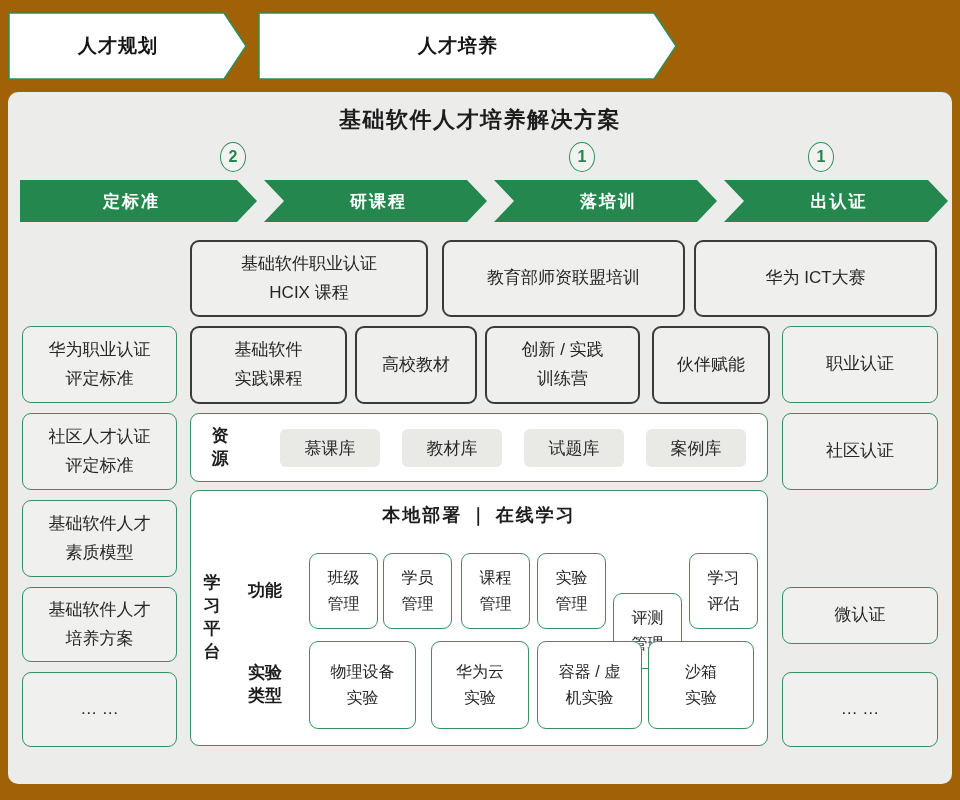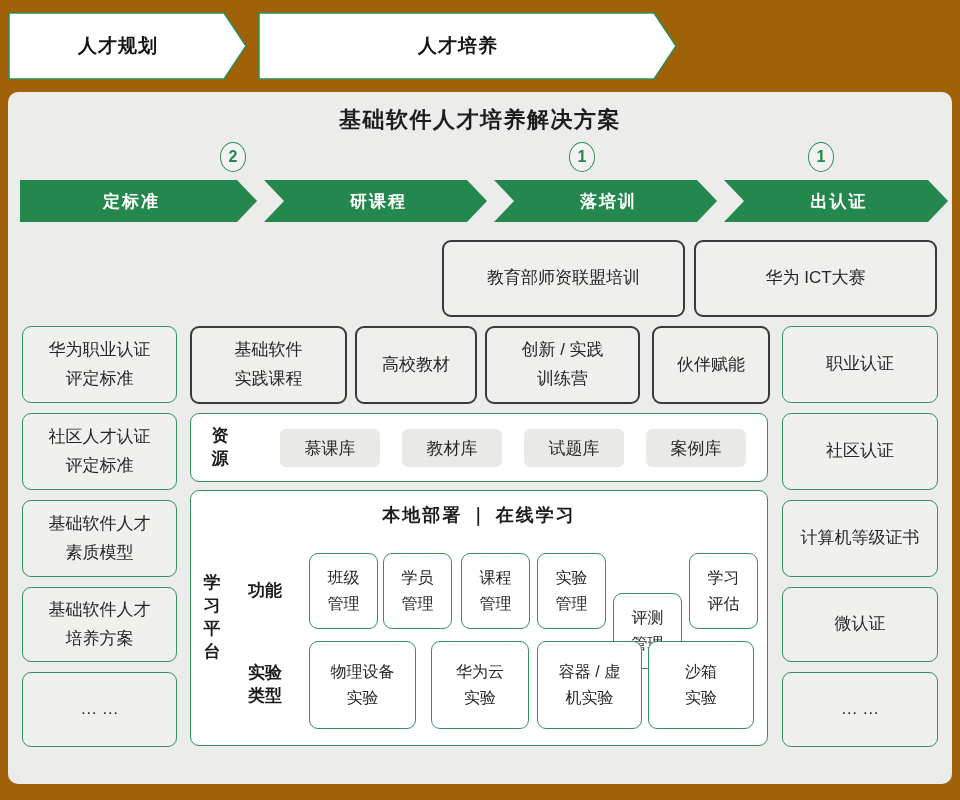--- a/index.html
+++ b/index.html
@@ -78,20 +78,22 @@
 
     <div class="badge" style="left:212px;">2</div>
     <div class="badge" style="left:561px;">1</div>
     <div class="badge" style="left:800px;">1</div>
 
     <div class="chev head" style="left:12px;  width:237px;">定标准</div>
     <div class="chev tail" style="left:256px; width:223px;">研课程</div>
     <div class="chev tail" style="left:486px; width:223px;">落培训</div>
     <div class="chev tail" style="left:716px; width:224px;">出认证</div>
 
+    <div class="box dbox" style="left:182px; top:148px; width:238px; height:77px;">基础软件职业认证
+HCIX 课程</div>
     <div class="box dbox" style="left:434px; top:148px; width:243px; height:77px;">教育部师资联盟培训</div>
     <div class="box dbox" style="left:182px; top:234px; width:157px; height:78px;">基础软件
 实践课程</div>
 
     <div class="box dbox" style="left:686px; top:148px; width:243px; height:77px;">华为 ICT大赛</div>
     <div class="box dbox" style="left:347px; top:234px; width:122px; height:78px;">高校教材</div>
     <div class="box dbox" style="left:477px; top:234px; width:155px; height:78px;">创新 / 实践
 训练营</div>
     <div class="box dbox" style="left:644px; top:234px; width:118px; height:78px;">伙伴赋能</div>
 
@@ -100,22 +102,21 @@
     <div class="box gbox" style="left:14px; top:321px; width:155px; height:77px;">社区人才认证
 评定标准</div>
     <div class="box gbox" style="left:14px; top:408px; width:155px; height:77px;">基础软件人才
 素质模型</div>
     <div class="box gbox" style="left:14px; top:495px; width:155px; height:75px;">基础软件人才
 培养方案</div>
     <div class="box gbox" style="left:14px; top:580px; width:155px; height:75px;">… …</div>
 
     <div class="box gbox" style="left:774px; top:321px; width:156px; height:77px;">社区认证</div>
     <div class="box gbox" style="left:774px; top:234px; width:156px; height:77px;">职业认证</div>
-    <div class="box gbox" style="left:774px; top:408px; width:156px; height:77px;">计算机等级证书</div>
-    <div class="box gbox" style="left:774px; top:495px; width:156px; height:75px;">微认证</div>
+    <div class="box gbox" style="left:774px; top:495px; width:156px; height:57px;">微认证</div>
     <div class="box gbox" style="left:774px; top:580px; width:156px; height:75px;">… …</div>
 
     <div class="wpanel" style="left:182px; top:321px; width:578px; height:69px;">
       <div class="vlabel" style="left:14px; top:0; width:30px; height:100%;">资
 源</div>
       <div class="pill" style="left:89px;  top:15px; width:100px; height:38px;">慕课库</div>
       <div class="pill" style="left:211px; top:15px; width:100px; height:38px;">教材库</div>
       <div class="pill" style="left:333px; top:15px; width:100px; height:38px;">试题库</div>
       <div class="pill" style="left:455px; top:15px; width:100px; height:38px;">案例库</div>
     </div>

